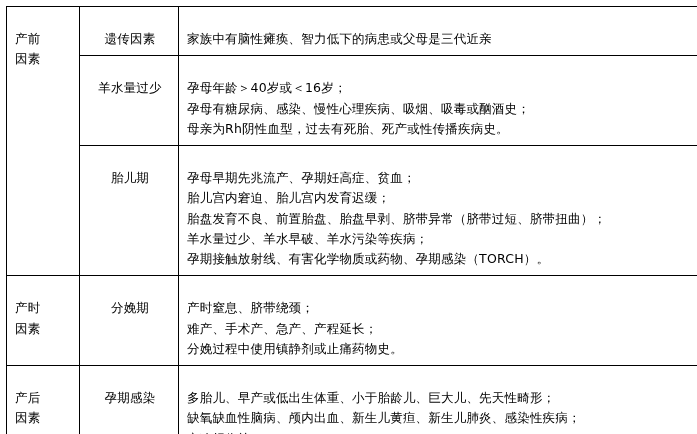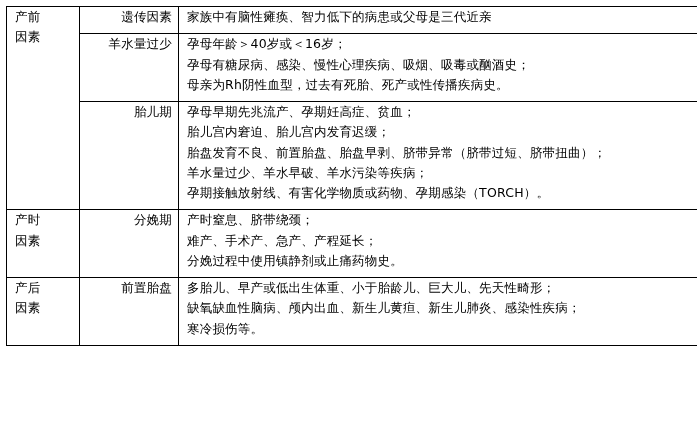--- a/index.html
+++ b/index.html
@@ -23,33 +23,33 @@
   table.risk-table {
     border-collapse: collapse;
     table-layout: fixed;
     width: 675px;
     margin: 6px 0 0 6px;
     border: 1px solid #000000;
   }
   table.risk-table td {
     border: 1px solid #000000;
     vertical-align: top;
-    padding: 0 6px 6px 8px;
+    padding: 22px 6px 6px 8px;
     font-size: 12.5px;
     line-height: 1.62;
     letter-spacing: 0.2px;
   }
   td.col-group {
     width: 58px;
     padding-left: 6px;
     padding-right: 4px;
   }
   td.col-stage {
     width: 84px;
-    text-align: right;
+    text-align: center;
     padding-left: 4px;
     padding-right: 4px;
   }
   td.col-desc {
     width: 527px;
   }
   .group-line {
     display: block;
     text-align: left;
   }
@@ -120,21 +120,21 @@
           <span class="desc-line">分娩过程中使用镇静剂或止痛药物史。</span>
         </td>
       </tr>
 
       <tr>
         <td class="col-group">
           <span class="group-line">产后</span>
           <span class="group-line">因素</span>
         </td>
         <td class="col-stage">
-          <span class="stage-label">前置胎盘</span>
+          <span class="stage-label">孕期感染</span>
         </td>
         <td class="col-desc">
           <span class="desc-line">多胎儿、早产或低出生体重、小于胎龄儿、巨大儿、先天性畸形；</span>
           <span class="desc-line">缺氧缺血性脑病、颅内出血、新生儿黄疸、新生儿肺炎、感染性疾病；</span>
           <span class="desc-line">寒冷损伤等。</span>
         </td>
       </tr>
 
     </tbody>
   </table>

